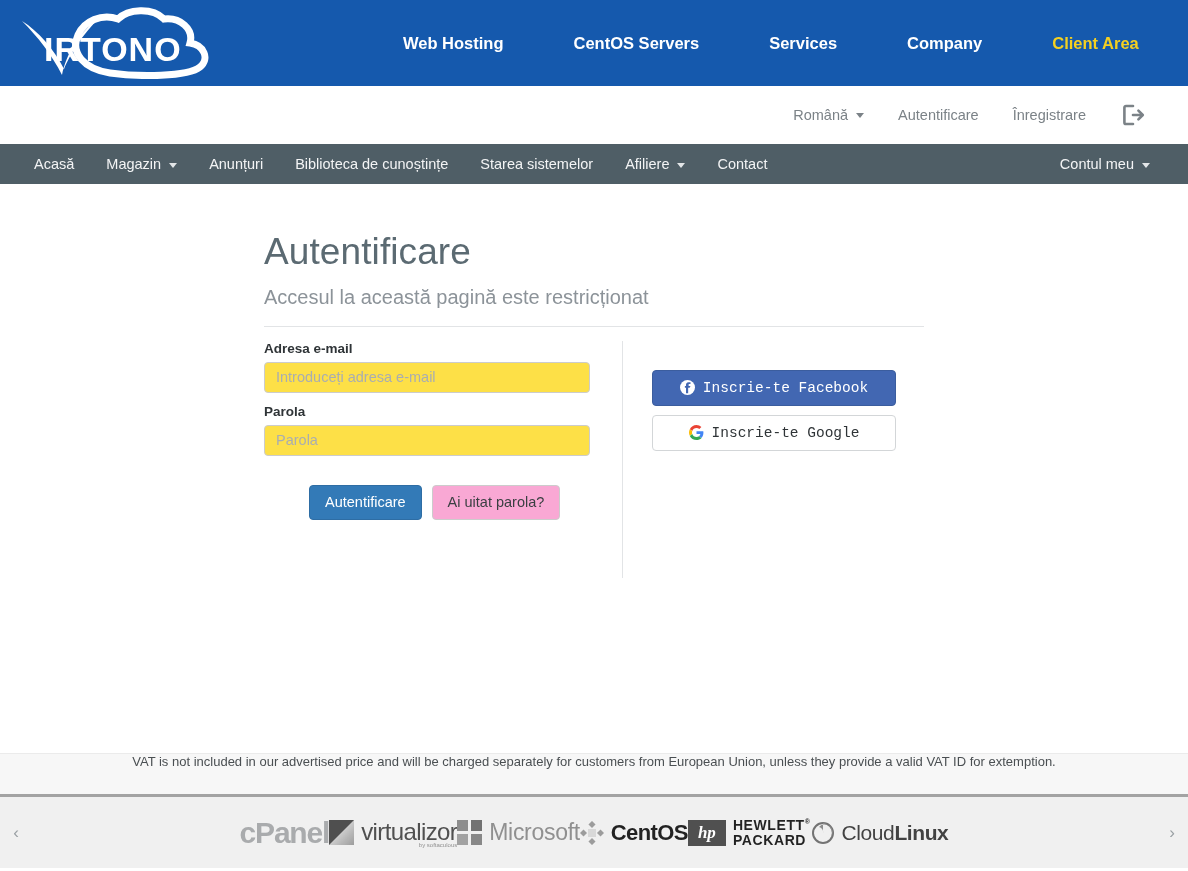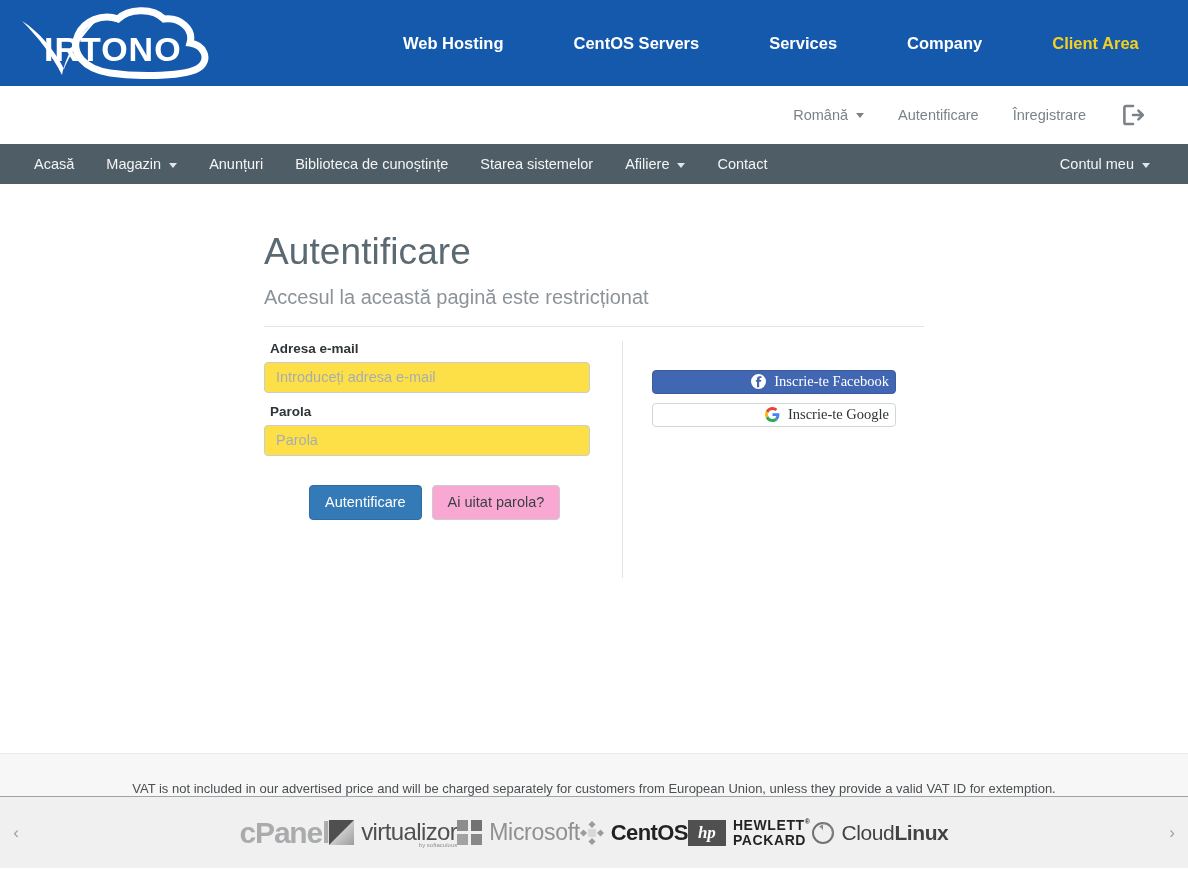--- a/index.html
+++ b/index.html
@@ -145,21 +145,21 @@
     min-height: 237px;
     margin-right: 29px;
   }
   .col-right { flex: 1; padding-top: 29px; }
 
   label.fld {
     display: block;
     font-size: 13.5px;
     font-weight: bold;
     color: #2f3437;
-    margin: 0 0 6px 6px;
+    margin: 0 0 6px 0;
   }
   .txtinput {
     display: block;
     width: 326px;
     height: 31px;
     border: 1px solid #ccc;
     border-radius: 4px;
     padding: 0 11px;
     font-size: 14.5px;
     color: #55595c;
@@ -198,49 +198,49 @@
   }
   .btn-default {
     background: #f9a8d4;
     border: 1px solid #cccccc;
     color: #3a3f42;
   }
 
   .social-btn {
     display: flex;
     align-items: center;
-    justify-content: flex-end;
+    justify-content: center;
     gap: 8px;
     width: 244px;
-    height: 24px;
+    height: 36px;
     border-radius: 4px;
     font-size: 14.5px;
     cursor: pointer;
-    font-family: Liberation Serif, serif;
+    font-family: Liberation Mono, monospace;
   }
   .fb-btn {
     background: #4267b2;
     border: 1px solid #3b5d9e;
     color: #ffffff;
     margin-bottom: 9px;
   }
   .gg-btn {
     background: #ffffff;
     border: 1px solid #d3d6d8;
     color: #2f3437;
   }
 
   
   .vat {
     height: 44px;
     background: #f7f7f7;
     border-top: 1px solid #ebebeb;
-    border-bottom: 1px solid #a3a3a3;
-    display: flex;
-    align-items: flex-end;
+    border-bottom: 3px solid #a3a3a3;
+    display: flex;
+    align-items: flex-start;
     justify-content: center;
   }
   .vat span { font-size: 13px; color: #4a4f52; }
 
   
   .carousel {
     height: 71px;
     background: #f0f0f0;
     display: flex;
     align-items: center;

